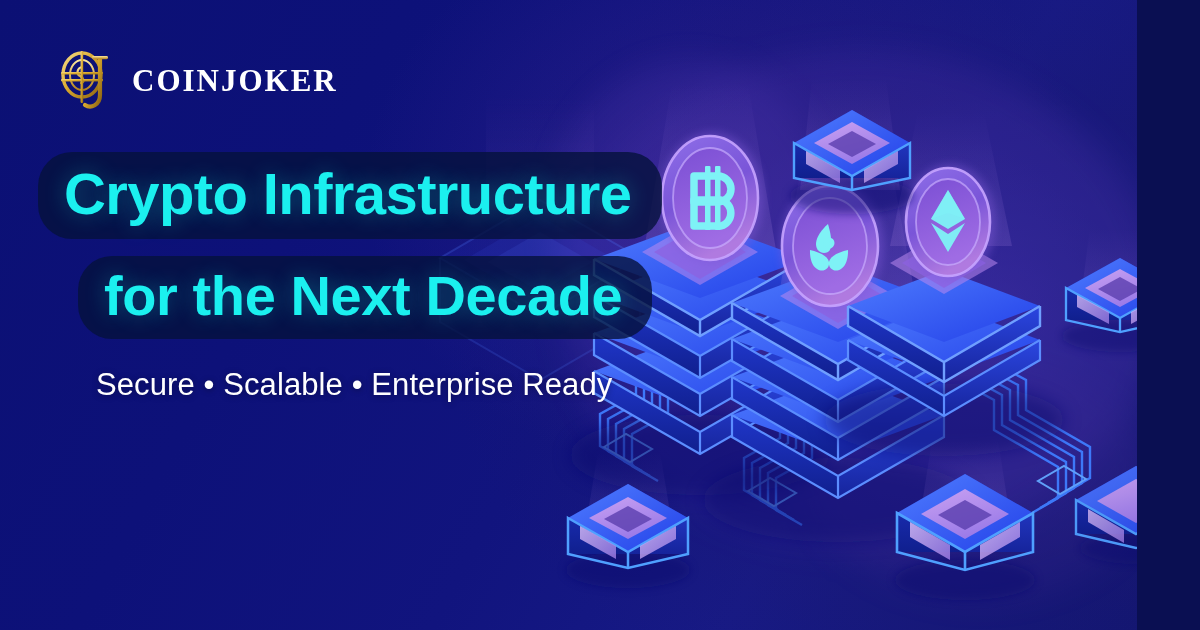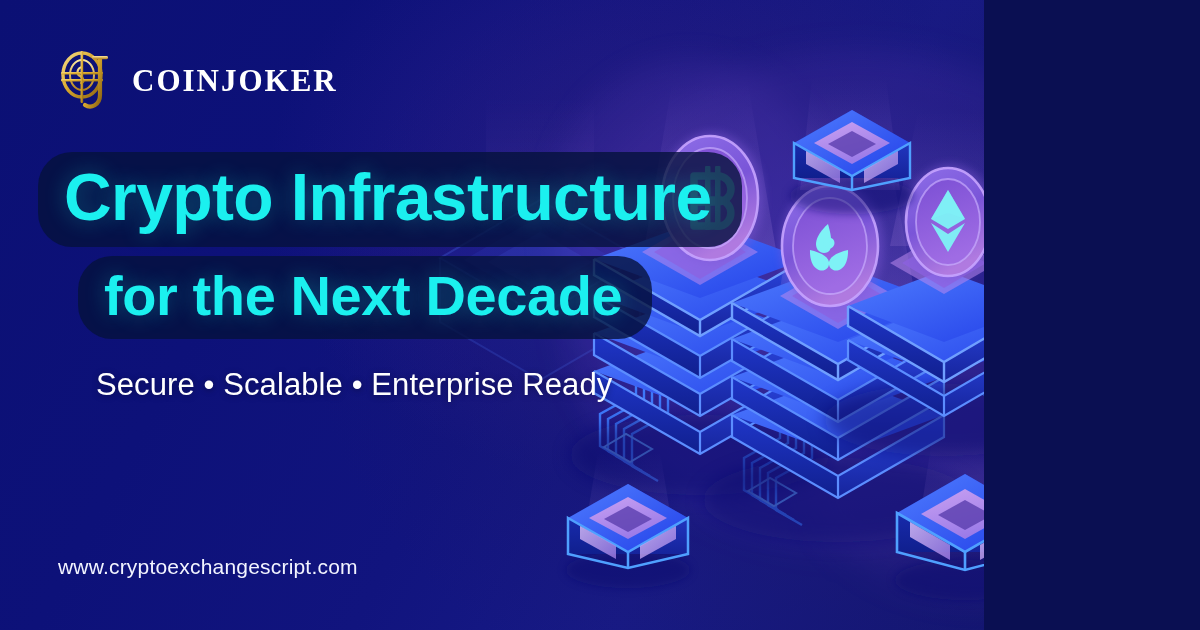--- a/index.html
+++ b/index.html
@@ -4,21 +4,21 @@
 <title>Crypto Infrastructure Banner</title>
 <style>
   html,body{margin:0;padding:0;background:#0a0f52;}
   *{box-sizing:border-box;}
   body{
     font-family:"Liberation Sans", sans-serif;
     -webkit-font-smoothing:antialiased;
   }
   .banner{
     position:relative;
-    width:984px;
+    width:1137px;
     height:630px;
     overflow:hidden;
     background:
       radial-gradient(ellipse 720px 560px at 86% 52%, rgba(58,46,160,0.62) 0%, rgba(30,24,110,0.32) 42%, rgba(10,16,90,0) 74%),
       radial-gradient(ellipse 520px 420px at 64% 30%, rgba(92,52,170,0.30) 0%, rgba(20,20,100,0) 70%),
       linear-gradient(118deg, #0b1074 0%, #0d1179 28%, #11147e 52%, #171a86 72%, #121672 100%);
     padding-left: 16px;
   }
 
   
@@ -48,21 +48,21 @@
     background:rgba(5,17,60,0.80);
     border-radius:34px;
     color:#1bf0ef;
     font-weight:700;
     white-space:nowrap;
     text-shadow:0 0 22px rgba(27,240,239,0.30);
   }
   .pill-1{
     left:38px; top:152px;
     padding:12px 30px 16px 26px;
-    font-size:66px;
+    font-size:58px;
     letter-spacing:-0.6px;
     line-height:1.02;
   }
   .pill-2{
     left:78px; top:256px;
     padding:11px 30px 15px 26px;
     font-size:56px;
     letter-spacing:-0.4px;
     line-height:1.02;
   }
@@ -411,14 +411,13 @@
     </svg>
     <span class="logo-word">COINJOKER</span>
   </div>
 
   <div class="copy">
     <span class="pill pill-1">Crypto Infrastructure</span>
     <span class="pill pill-2">for the Next Decade</span>
     <span class="subtitle">Secure • Scalable • Enterprise Ready</span>
   </div>
 
-  <span class="url">www.cryptoexchangescript.com</span>
 </div>
 
 </body></html>

